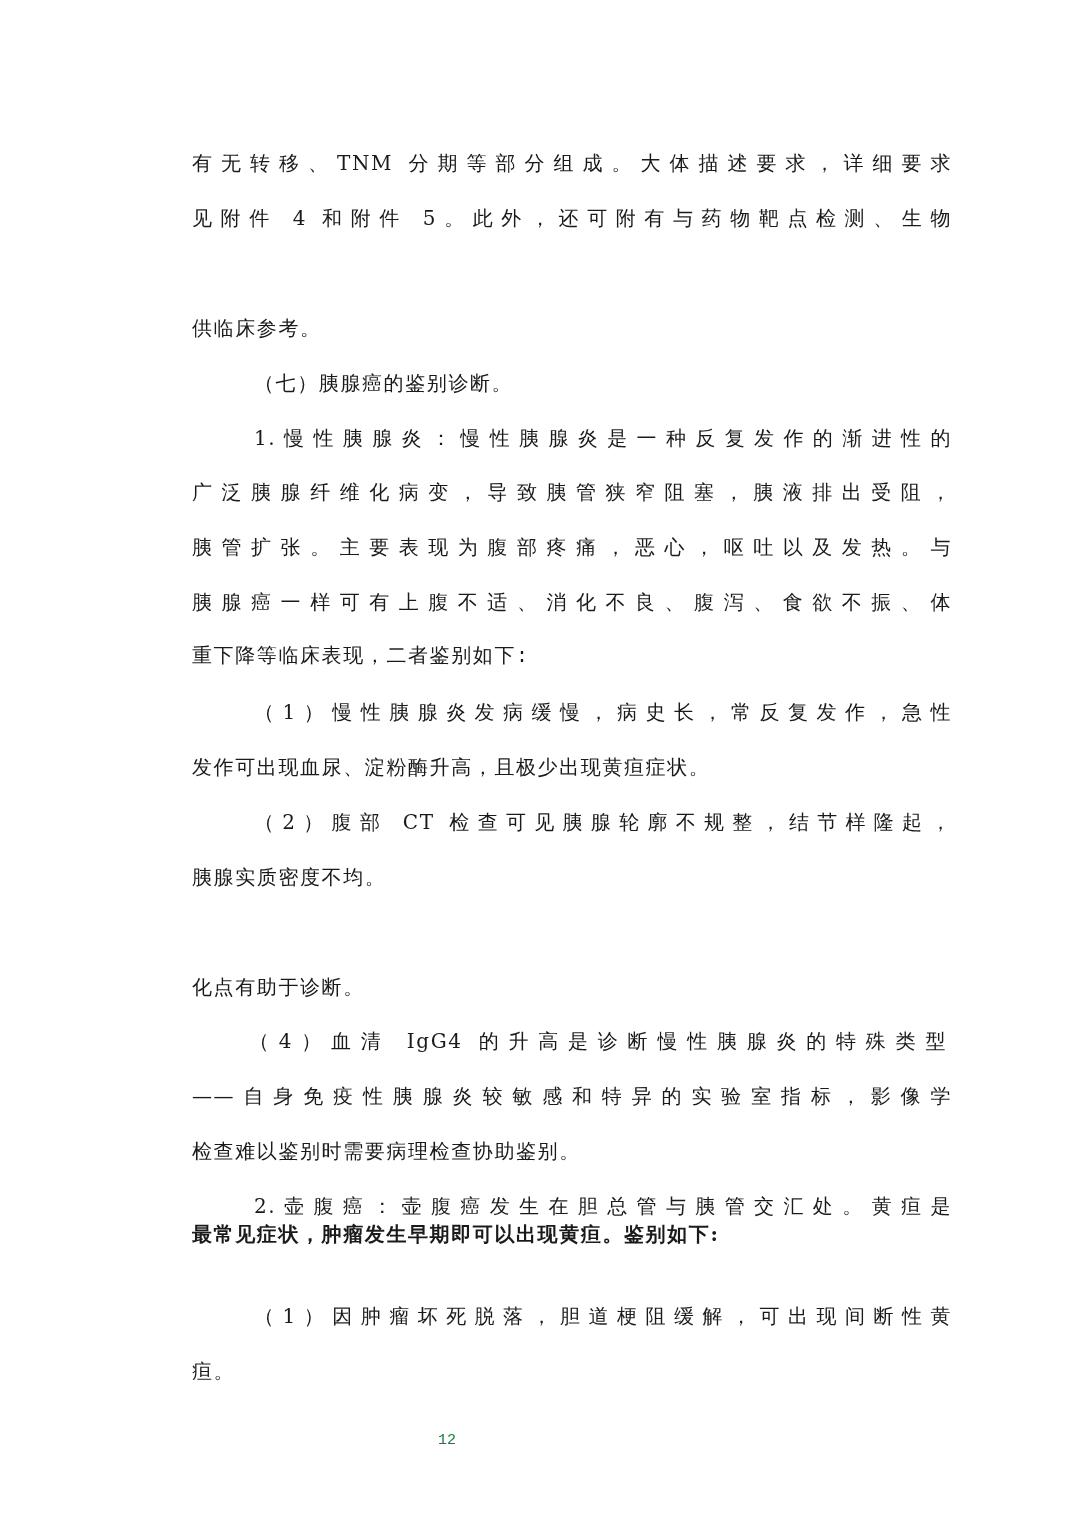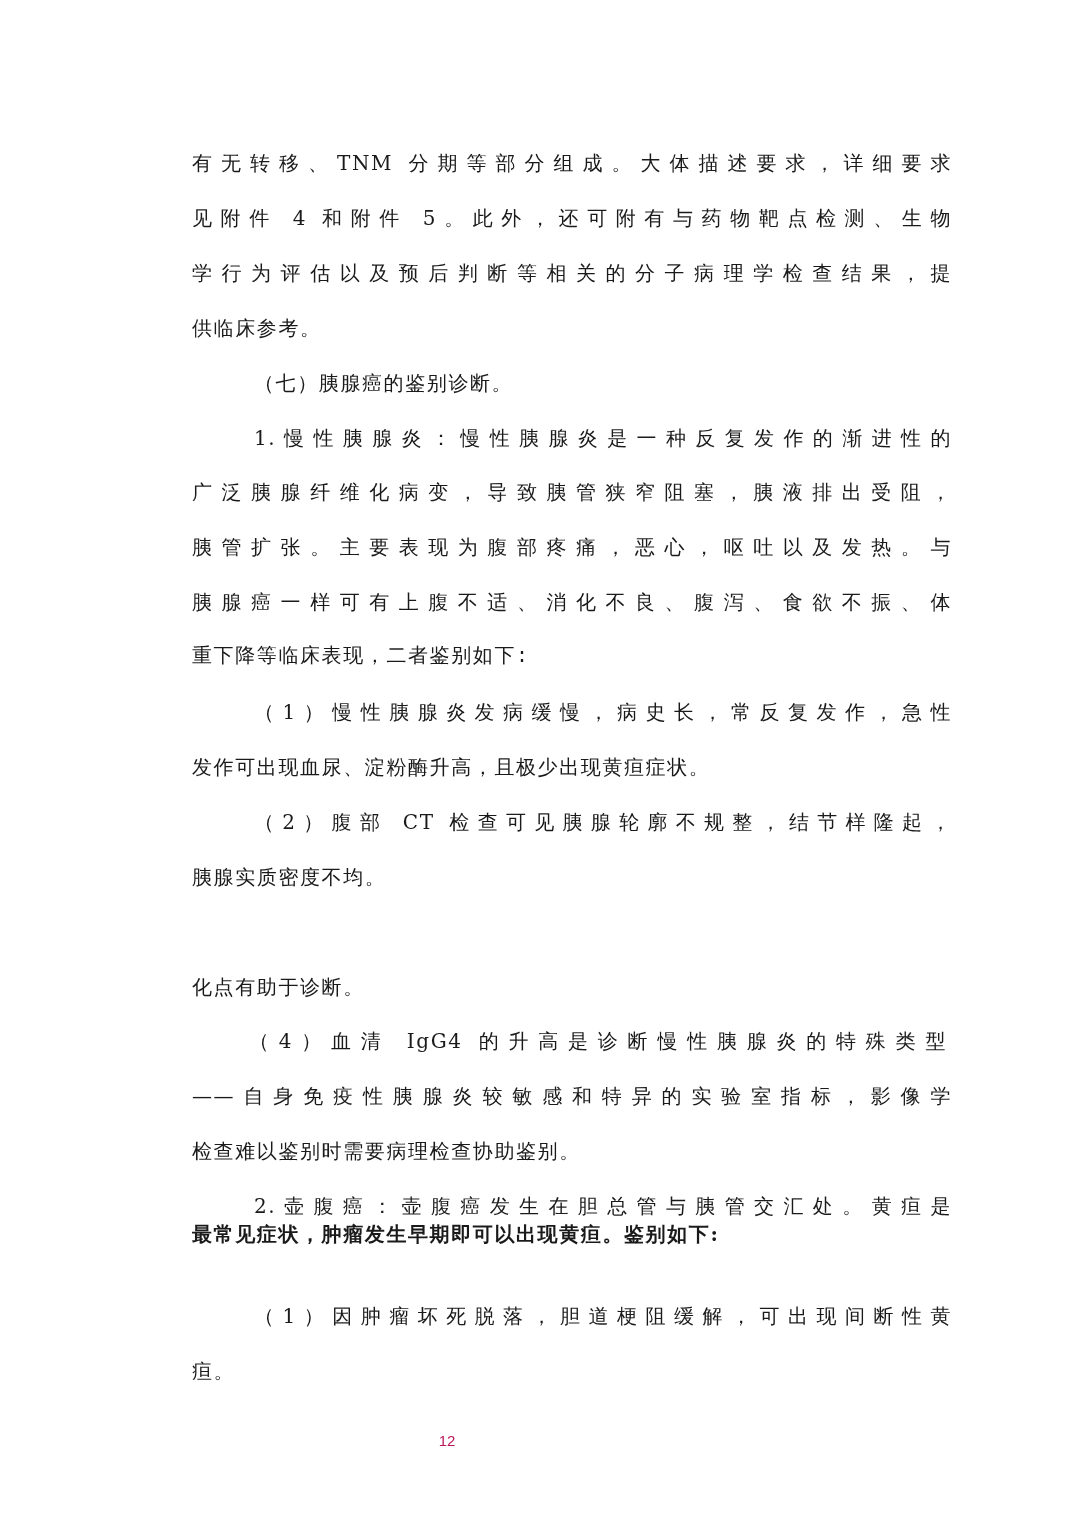--- a/index.html
+++ b/index.html
@@ -3,29 +3,28 @@
 <meta charset="utf-8">
 <style>
   html, body { margin: 0; padding: 0; background: #ffffff; }
   body { width: 1080px; height: 1527px; position: relative; overflow: hidden;
          font-family: "DejaVu Serif", "Liberation Serif", serif; color: #1a1a1a; }
   .page { position: absolute; left: 0; top: 0; width: 1080px; height: 1527px; background: #fff; }
   .line { position: absolute; left: 168px; width: 760px; font-size: 20px; line-height: 36px;
           white-space: nowrap; letter-spacing: 1.6px; margin-left: 24px; }
   .line.justify { text-align: justify; text-align-last: justify; }
   .page-number { position: absolute; left: 0; width: 894px; top: 1432px; text-align: center;
-                 font-size: 15px; font-family: Liberation Sans, sans-serif; color: #be185d; }
+                 font-size: 15px; font-family: Liberation Mono, monospace; color: #15803d; }
 </style>
 </head>
 <body>
 
 <div class="page">
   <div class="line justify" style="top: 145px;">有无转移、TNM 分期等部分组成。大体描述要求，详细要求</div>
   <div class="line justify" style="top: 199.9px;">见附件 4 和附件 5。此外，还可附有与药物靶点检测、生物</div>
-  <div class="line justify" style="top: 254.8px;">学行为评估以及预后判断等相关的分子病理学检查结果，提</div>
   <div class="line" style="top: 309.7px;">供临床参考。</div>
   <div class="line" style="top: 364.6px; left: 230px; width: 698px;">（七）胰腺癌的鉴别诊断。</div>
   <div class="line justify" style="top: 419.5px; left: 230px; width: 698px;">1.慢性胰腺炎：慢性胰腺炎是一种反复发作的渐进性的</div>
   <div class="line justify" style="top: 474.4px;">广泛胰腺纤维化病变，导致胰管狭窄阻塞，胰液排出受阻，</div>
   <div class="line justify" style="top: 529.3px;">胰管扩张。主要表现为腹部疼痛，恶心，呕吐以及发热。与</div>
   <div class="line justify" style="top: 584.2px;">胰腺癌一样可有上腹不适、消化不良、腹泻、食欲不振、体</div>
   <div class="line" style="top: 639.1px; font-family: Liberation Mono, monospace;">重下降等临床表现，二者鉴别如下:</div>
   <div class="line justify" style="top: 694px; left: 230px; width: 698px;">（1）慢性胰腺炎发病缓慢，病史长，常反复发作，急性</div>
   <div class="line" style="top: 748.9px;">发作可出现血尿、淀粉酶升高，且极少出现黄疸症状。</div>
   <div class="line justify" style="top: 803.8px; left: 230px; width: 698px;">（2）腹部 CT 检查可见胰腺轮廓不规整，结节样隆起，</div>

